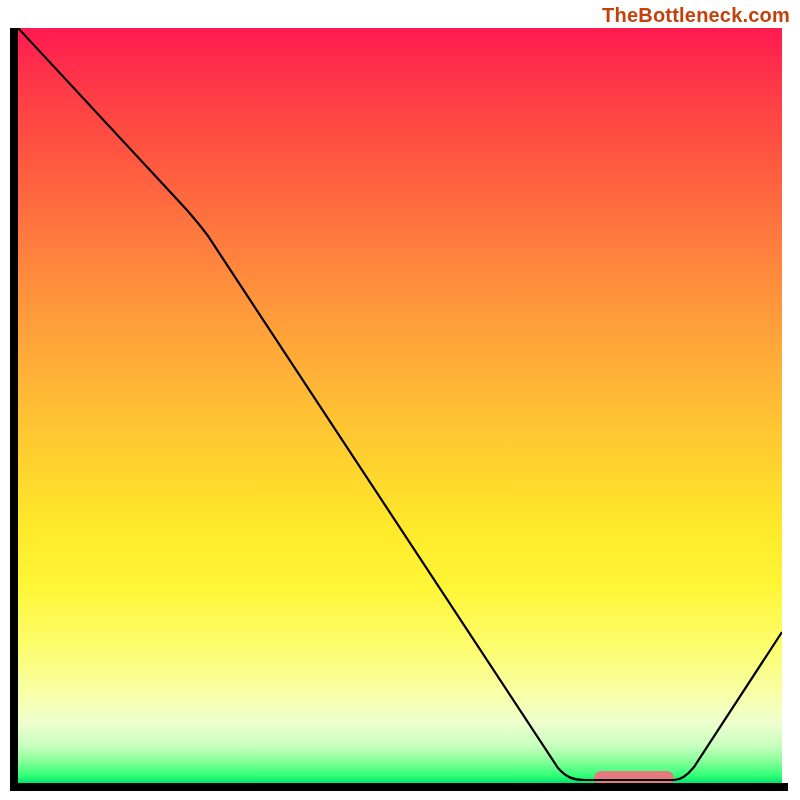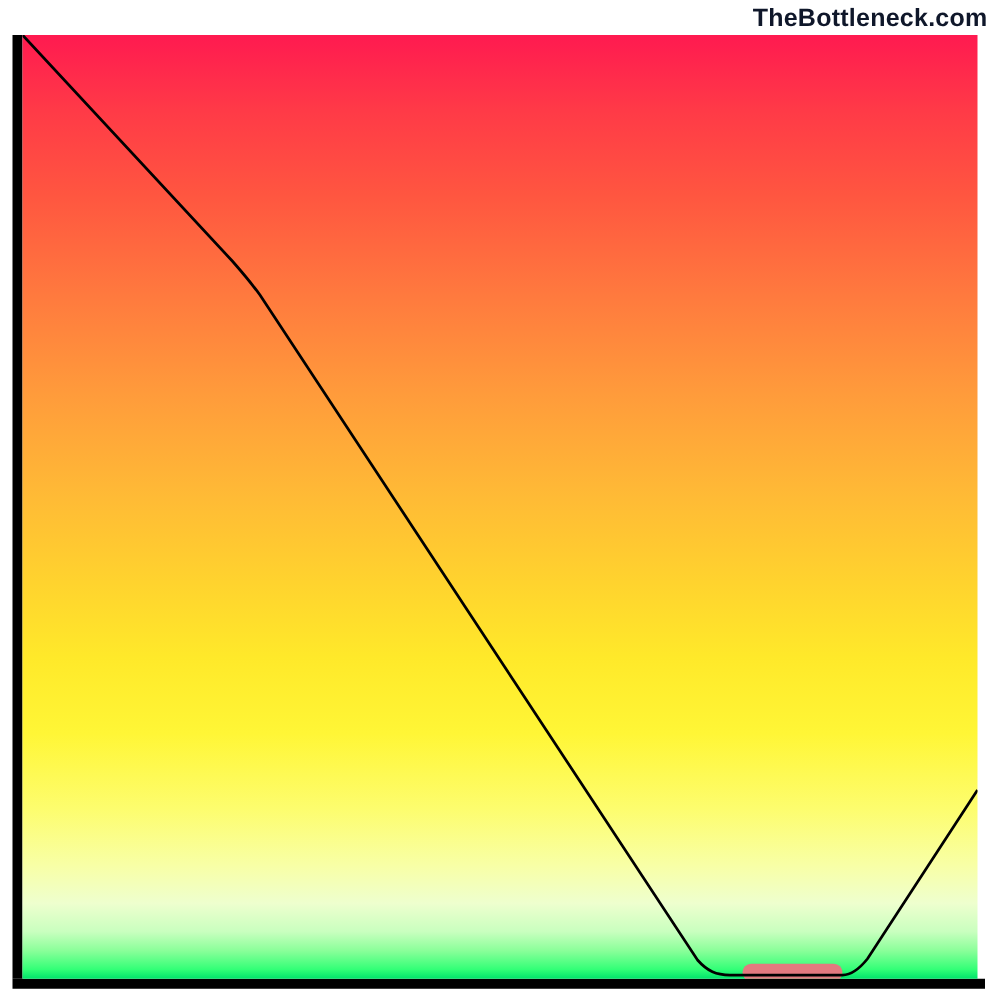--- a/index.html
+++ b/index.html
@@ -10,21 +10,21 @@
     font-family: Arial, Helvetica, sans-serif;
     position: relative;
     overflow: hidden;
   }
   .watermark {
     position: absolute;
     top: 4px;
     right: 10px;
     font-size: 20px;
     font-weight: bold;
-    color: #0f172a;
+    color: #c2410c;
     letter-spacing: 0.2px;
     z-index: 10;
   }
   .plot-area {
     position: absolute;
     top: 28px;
     left: 18px;
     width: 764px;
     height: 755px;
   }

